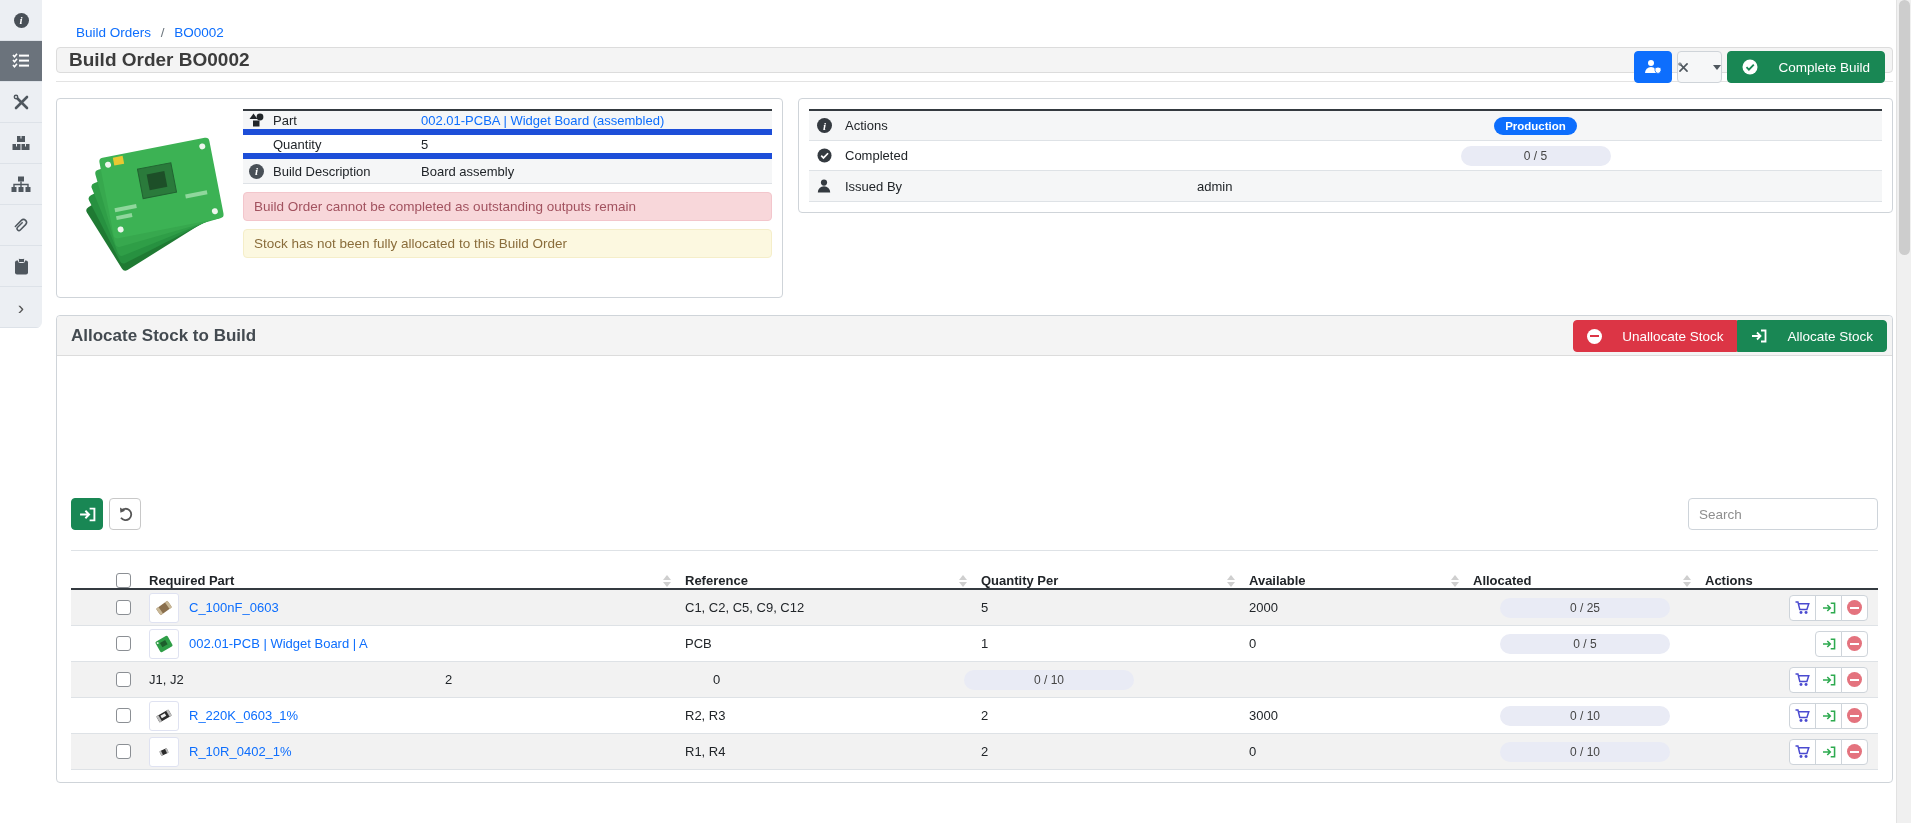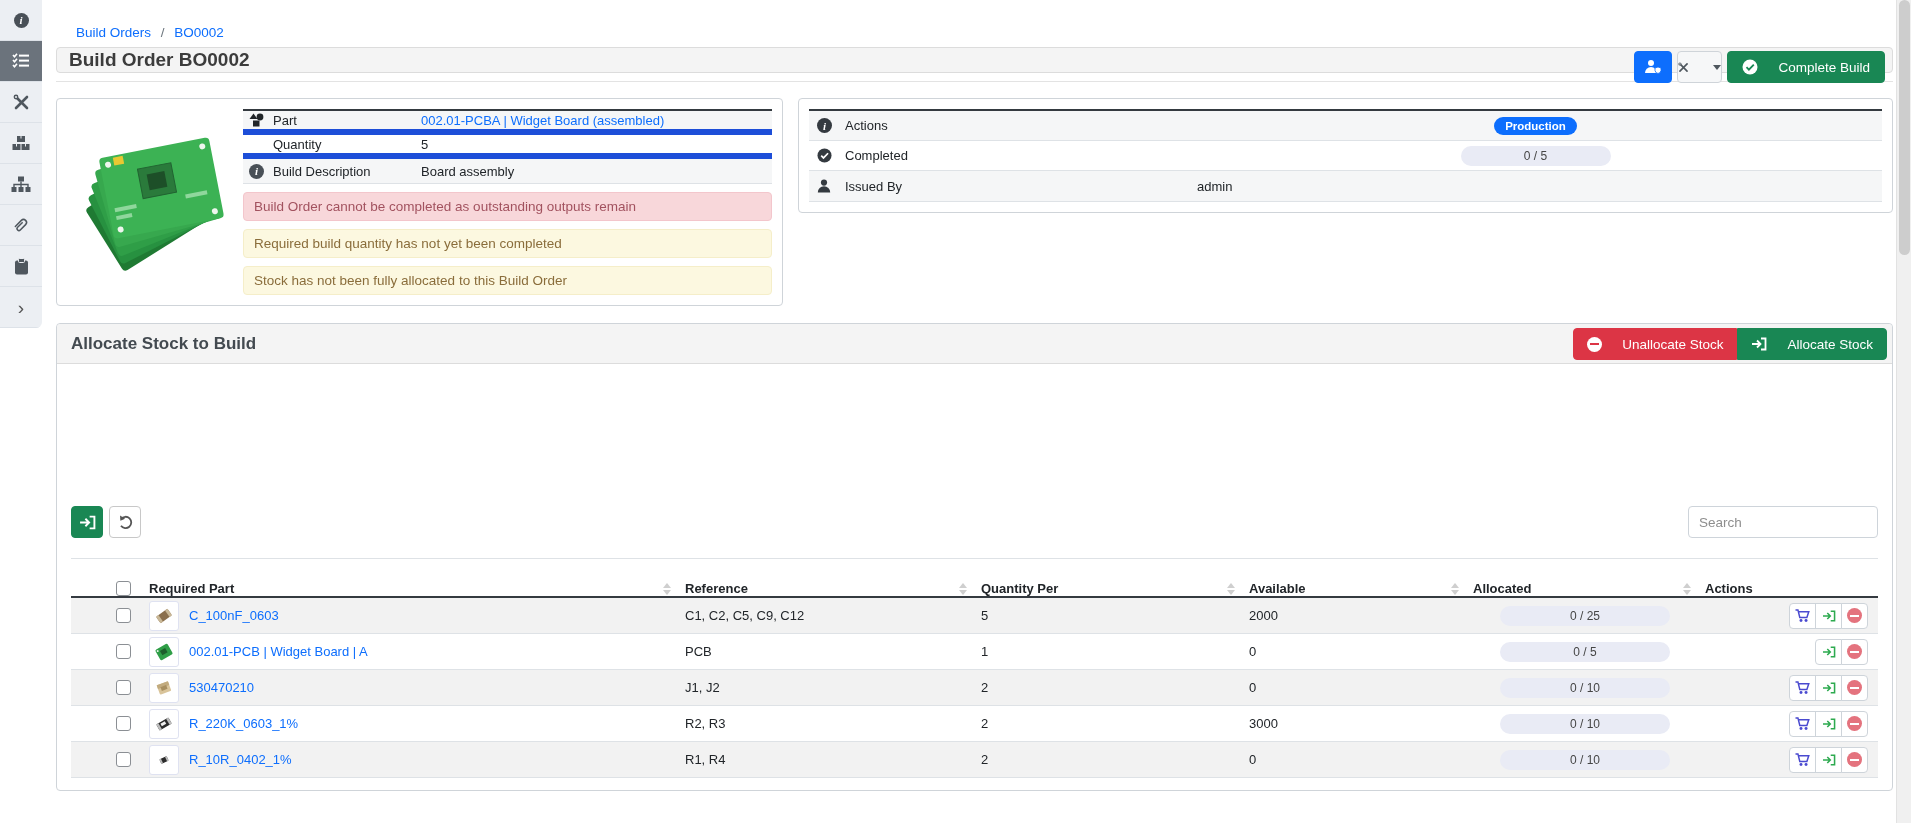--- a/index.html
+++ b/index.html
@@ -287,21 +287,20 @@
           </div>
           <div class="drow striped">
             <span class="d-icon">
                 <span class="glyph-circle">i</span>
               </span>
             <span class="d-label">Build Description</span>
             <span class="d-value">Board assembly</span>
           </div>
         </div>
         <div class="alert alert-danger">Build Order cannot be completed as outstanding outputs remain</div>
-        <div class="alert alert-warning">Required build quantity has not yet been completed</div>
         <div class="alert alert-warning">Stock has not been fully allocated to this Build Order</div>
       </div>
     </div>
 
     <div class="card card-status">
       <div class="stable">
         <div class="srow striped">
           <span class="s-icon">
               <span class="glyph-circle" style="background:#343a40">i</span>
             </span>
@@ -502,32 +501,20 @@
                 </span>
           </div>
             </div>
         </div>
 
         <div class="trow striped">
           <div class="c-expand"></div>
           <div class="c-check">
               <span class="checkbox"></span>
             </div>
-          <div class="c-part">
-            <span class="thumb">
-              <svg width="22" height="22" viewBox="0 0 22 22">
-                <g transform="rotate(-20 11 11)">
-                    <rect x="5" y="6" width="12" height="10" rx="1" fill="#d9c49a"></rect>
-                <rect x="5" y="6" width="12" height="4" fill="#c2ab7e"></rect>
-                    <rect x="8" y="9" width="6" height="4" fill="#a88f60"></rect>
-                  </g>
-              </svg>
-            </span>
-            <a>530470210</a>
-          </div>
           <div class="c-ref">J1, J2</div>
           <div class="c-qty">2</div>
           <div class="c-avail">0</div>
           <div class="c-alloc">
               <span class="progress pill-alloc">0 / 10</span>
             </div>
           <div class="c-actions">
               <div class="btn-group">
             <span class="abtn">
               <svg width="15" height="14" viewBox="0 0 16 15">

